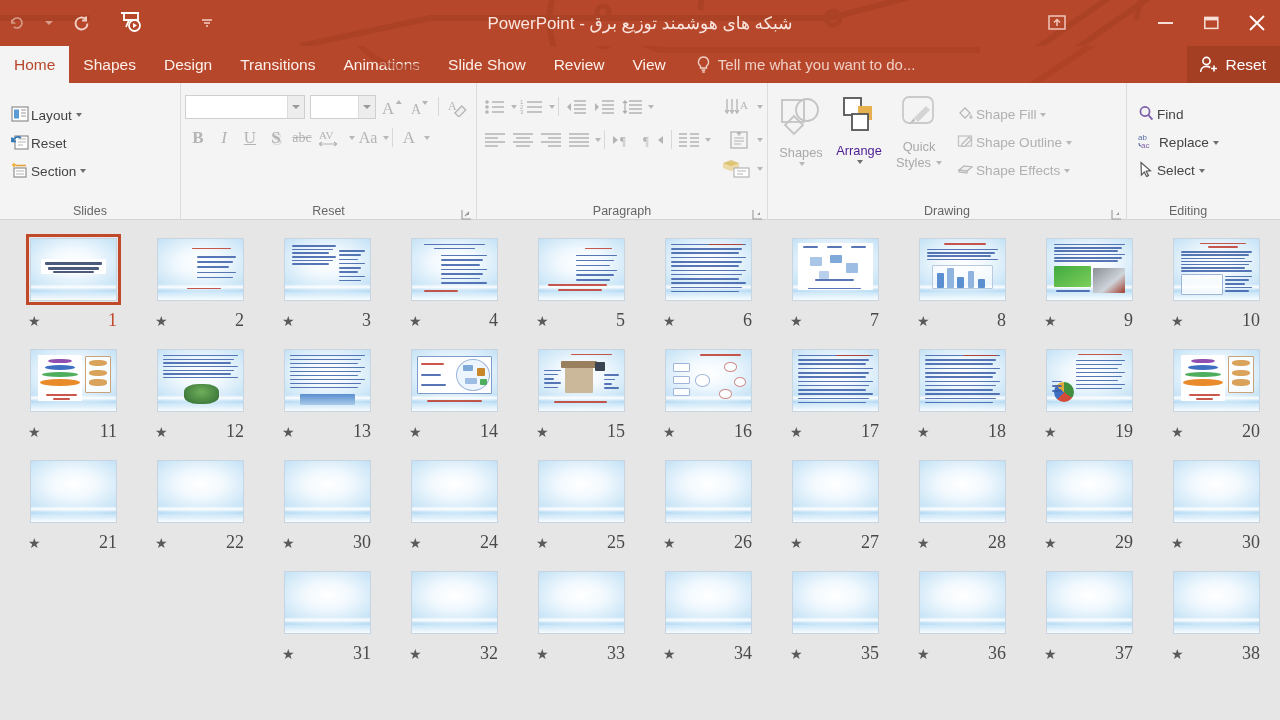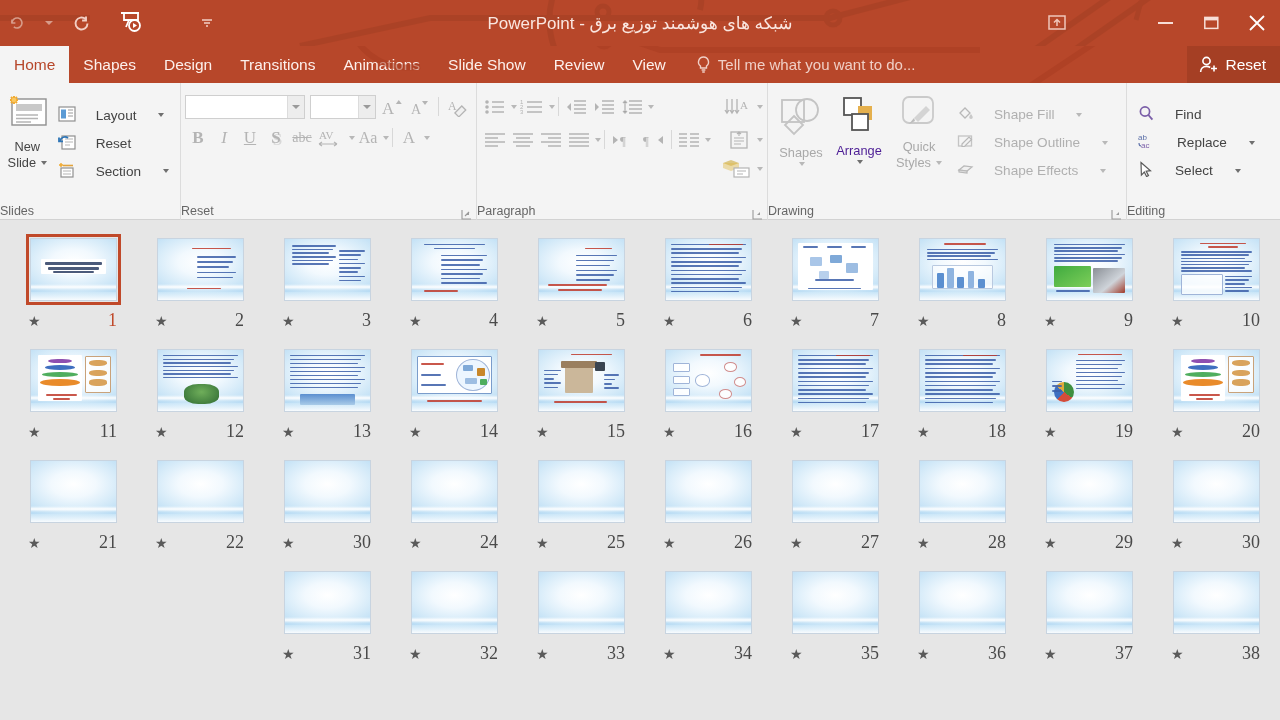--- a/index.html
+++ b/index.html
@@ -82,38 +82,38 @@
     position: relative;
     height: 137px;
     background: #f4f4f4;
     border-bottom: 1px solid #d2d2d2;
     display: flex;
   }
   .rgroup { position: relative; height: 137px; padding: 5px 4px 0 4px; }
   .rgroup + .rgroup { border-left: 1px solid #dcdcdc; }
   .rgroup-label {
     position: absolute; bottom: 2px; left: 0; right: 0;
-    font-size: 12.5px; color: #666;
+    text-align: center; font-size: 12.5px; color: #666;
   }
   .rgroup-launcher {
     position: absolute; bottom: 3px; right: 4px;
     width: 11px; height: 11px; color: #9a9a9a;
   }
   .rbody { display: flex; height: 103px; }
 
   .bigbtn {
     width: 62px; display: flex; flex-direction: column;
     align-items: center; justify-content: flex-start;
     padding-top: 4px; gap: 2px;
   }
   .bigbtn .lbl { font-size: 12.8px; color: #444; line-height: 14px; text-align: center; }
   .bigbtn.disabled .lbl { color: #a9a9a9; }
   .stackcol { display: flex; flex-direction: column; justify-content: center; gap: 3px; padding: 4px 2px 0 2px; }
   .smallbtn {
-    display: flex; align-items: center; gap: 20px;
+    display: flex; align-items: center; gap: 2px;
     height: 25px; padding: 0 5px;
     font-size: 13.6px; color: #444; white-space: nowrap;
   }
   .smallbtn.disabled { color: #b0b0b0; }
   .tri { width: 0; height: 0; border-left: 3.5px solid transparent; border-right: 3.5px solid transparent; border-top: 4px solid #6f6f6f; margin-left: 2px; }
   .tri.dim { border-top-color: #b8b8b8; }
 
   
   .row { display: flex; align-items: center; gap: 2px; }
   .combo {
@@ -307,38 +307,20 @@
         </svg>
     </span>
     <span>Reset</span>
   </div>
 </div>
 
 <div class="ribbon">
 
   <div class="rgroup" style="width:180px">
     <div class="rbody">
-      <div class="bigbtn">
-        <span>
-          <svg width="46" height="42" viewBox="0 0 46 42">
-            <rect x="8" y="7" width="34" height="26" fill="#fff" stroke="#8f8f8f" stroke-width="1.4"></rect>
-            <rect x="12" y="12" width="26" height="7" fill="#c9c9c9"></rect>
-            <path d="M12 23h22M12 26.5h22M12 30h15" stroke="#b5b5b5" stroke-width="1.4"></path>
-            <g stroke="#f0a92e" stroke-width="1.9">
-                <path d="M10 4v8M6 8h8M7 5l6 6M13 5l-6 6"></path>
-              </g>
-            <circle cx="10" cy="8" r="2.3" fill="#fbc860"></circle>
-          </svg>
-        </span>
-        <span class="lbl">New</span>
-        <span class="lbl" style="display:flex;align-items:center;gap:3px">
-          <span>Slide</span>
-          <span class="tri"></span>
-        </span>
-      </div>
 
       <div class="stackcol" style="padding-top:7px">
         <div class="smallbtn">
           <span>
             <svg width="18" height="16" viewBox="0 0 18 16">
                 <rect x="1" y="1" width="16" height="14" fill="#fff" stroke="#8f8f8f" stroke-width="1.2"></rect>
                 <rect x="3" y="3.5" width="5" height="9" fill="#5b9bd5"></rect>
                 <path d="M10 4h5M10 7h5M10 10h5" stroke="#9a9a9a" stroke-width="1.2"></path>
               </svg>
           </span>

